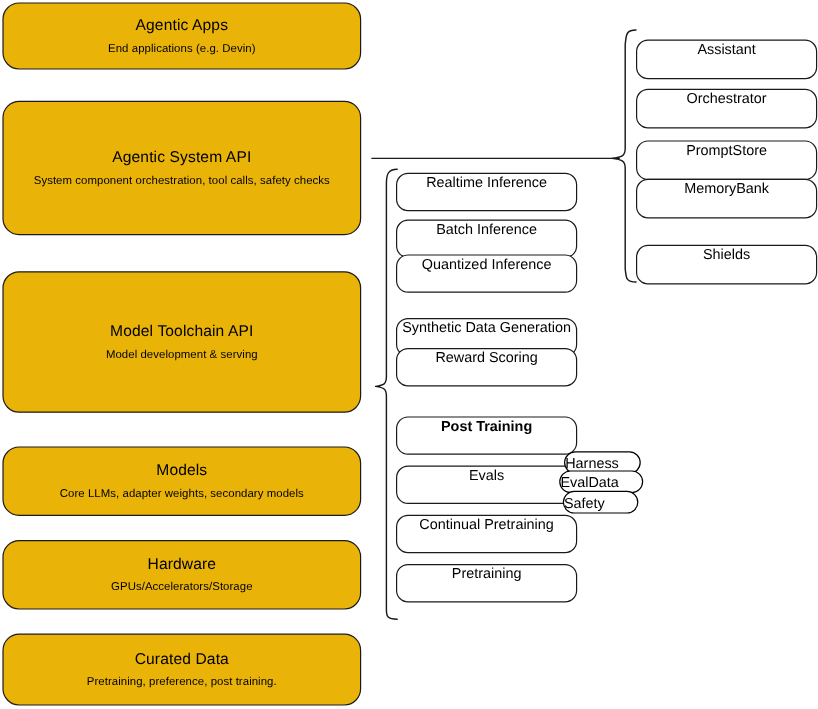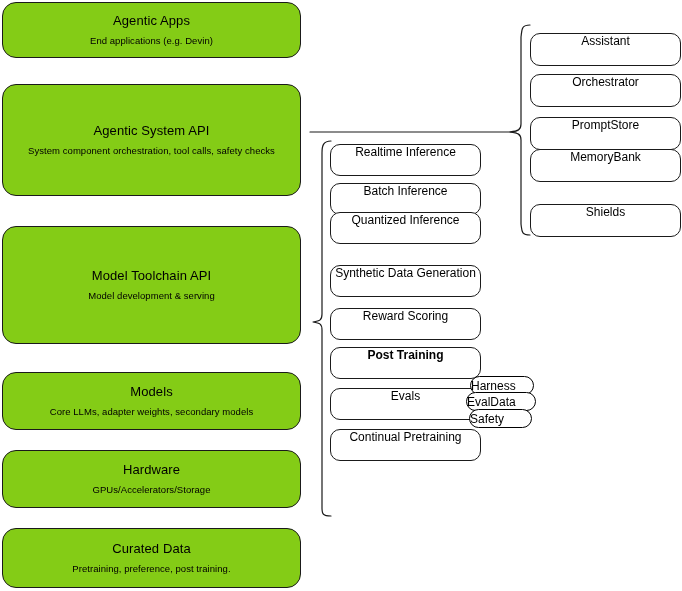--- a/index.html
+++ b/index.html
@@ -14,21 +14,21 @@
   #canvas {
     position: relative;
     width: 682px;
     height: 591px;
     background: #ffffff;
     overflow: hidden;
   }
   .box {
     position: absolute;
     box-sizing: border-box;
-    background: #84cc16;
+    background: #eab308;
     border: 1.2px solid #1a1a1a;
     border-radius: 12px;
     display: flex;
     flex-direction: column;
     align-items: center;
     justify-content: center;
     text-align: center;
     color: #000000;
     line-height: 1.25;
   }
@@ -162,32 +162,35 @@
   </div>
   <div class="chip mid-chip" style="top:183px;">
     <span>Batch Inference</span>
   </div>
   <div class="chip mid-chip" style="top:212px;">
     <span>Quantized Inference</span>
   </div>
   <div class="chip mid-chip" style="top:265px;">
     <span>Synthetic Data Generation</span>
   </div>
-  <div class="chip mid-chip" style="top:308px;">
+  <div class="chip mid-chip" style="top:290px;">
     <span>Reward Scoring</span>
   </div>
   <div class="chip mid-chip" style="top:347px;font-weight:bold;">
     <span>Post Training</span>
   </div>
   <div class="chip mid-chip" style="top:388px;">
     <span>Evals</span>
   </div>
   <div class="chip mid-chip" style="top:429px;">
     <span>Continual Pretraining</span>
   </div>
+  <div class="chip mid-chip" style="top:470px;">
+    <span>Pretraining</span>
+  </div>
 
   <div class="pill" style="left:470px; top:376px; width:64px; height:19px;">
     <span>Harness</span>
   </div>
   <div class="pill" style="left:466px; top:392px; width:70px; height:19px;">
     <span>EvalData</span>
   </div>
   <div class="pill" style="left:469px; top:409px; width:63px; height:19px;">
     <span>Safety</span>
   </div>

